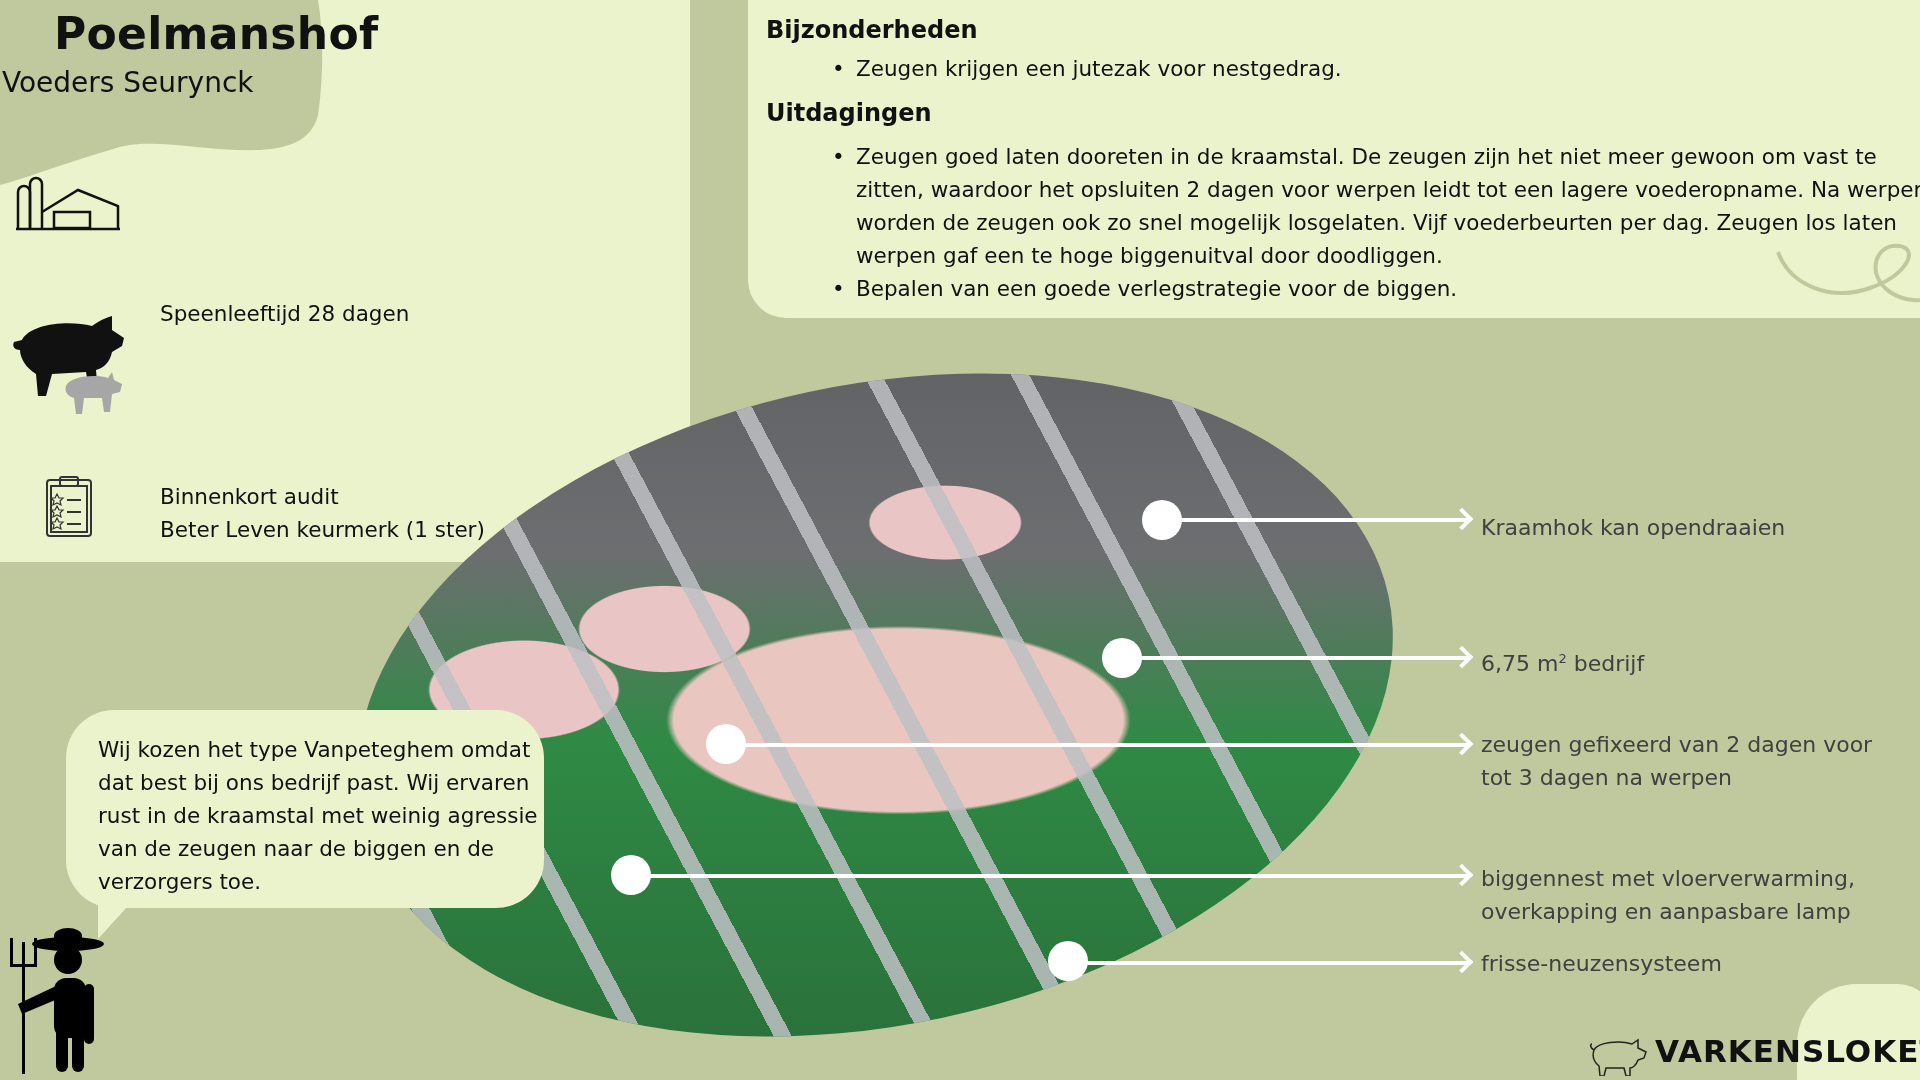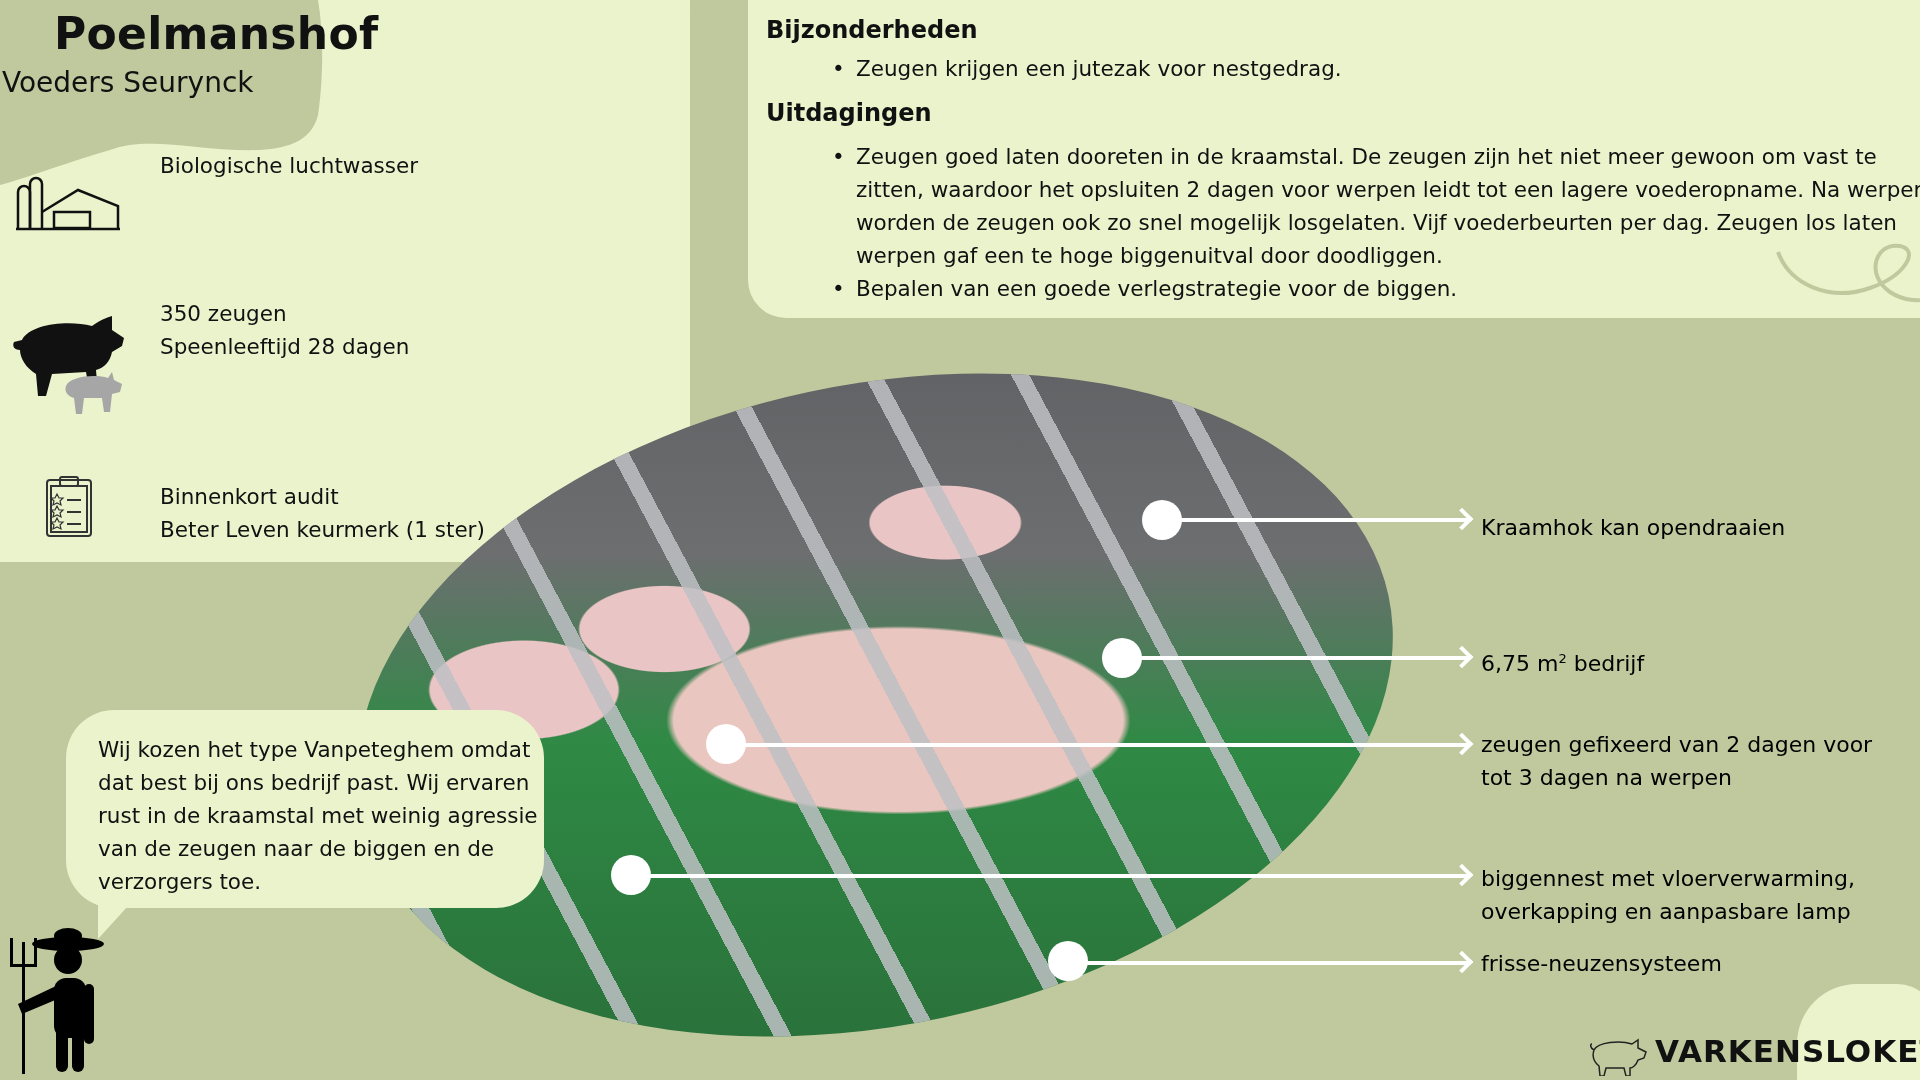--- a/index.html
+++ b/index.html
@@ -40,21 +40,21 @@
     border-radius:50%; overflow:hidden;
     transform:rotate(-12deg);
   }
   .photo-inner { position:absolute; inset:-60px; transform:rotate(12deg); }
   .callout-line { position:absolute; height:4px; background:#fff; }
   .callout-line::after {
     content:""; position:absolute; right:-2px; top:-7px; width:12px; height:12px;
     border-top:4px solid #fff; border-right:4px solid #fff; transform:rotate(45deg);
   }
   .callout-dot { position:absolute; width:40px; height:40px; border-radius:50%; background:#fff; }
-  .callout-label { position:absolute; left:1481px; font-size:22px; line-height:33px; color:#000000; }
+  .callout-label { position:absolute; left:1481px; font-size:22px; line-height:33px; color:#404040; }
   .quote-bubble {
     position:absolute; left:66px; top:710px; width:478px; height:198px;
     background:#ebf3cc; border-radius:48px;
   }
   .quote-tail {
     position:absolute; left:98px; top:895px; width:0; height:0;
     border-left:0 solid transparent; border-top:44px solid #ebf3cc; border-right:40px solid transparent;
   }
   .quote-text { position:absolute; left:98px; top:733px; width:440px; font-size:21.5px; line-height:33px; }
   .brand { position:absolute; left:1655px; top:1033px; font-size:31px; font-weight:bold; letter-spacing:1px; }
@@ -74,29 +74,27 @@
 <svg class="info-icon" style="left:14px;top:176px" width="108" height="56" viewBox="0 0 108 56">
   <g fill="none" stroke="#111" stroke-width="2.5">
     <path d="M4 52 V16 a6 6 0 0 1 12 0 V52"></path>
     <path d="M16 52 V8 a6 6 0 0 1 12 0 V52"></path>
     <path d="M28 36 L64 14 L104 30 V52"></path>
     <rect x="40" y="36" width="36" height="16"></rect>
     <line x1="2" y1="53" x2="106" y2="53"></line>
   </g>
 </svg>
 <div class="info-block" style="top:149px">
-  <div>Biologische luchtwasser</div>
 </div>
 
 <svg class="info-icon" style="left:8px;top:316px" width="124" height="100" viewBox="0 0 124 100">
   <path fill="#111" d="M14 24 C22 8 60 4 84 10 C92 4 98 2 104 0 L104 14 L116 22 L114 30 L104 36 C102 46 96 52 88 54 L90 78 L82 78 L78 56 L44 58 L38 80 L30 80 L28 58 C18 52 12 42 12 34 C6 34 4 30 6 26 Z"></path>
   <path fill="#a6a6a6" d="M58 70 C62 60 88 58 100 62 L104 56 L106 64 L114 68 L112 76 L104 78 L102 96 L96 96 L94 82 L76 82 L74 98 L68 98 L66 82 C60 80 56 76 58 70 Z"></path>
 </svg>
 <div class="info-block" style="top:297px">
-  <div>350 zeugen</div>
   <div>Speenleeftijd 28 dagen</div>
 </div>
 
 <svg class="info-icon" style="left:45px;top:476px" width="48" height="62" viewBox="0 0 48 62">
   <g fill="none" stroke="#333" stroke-width="2">
     <rect x="2" y="4" width="44" height="56" rx="3"></rect>
     <rect x="6" y="10" width="36" height="46"></rect>
     <rect x="15" y="1" width="18" height="9" rx="2"></rect>
     <path d="M10 22 l2 -4 l2 4 l4 0 l-3 3 l1 4 l-4 -2 l-4 2 l1 -4 l-3 -3 z" stroke-width="1.2"></path>
     <line x1="22" y1="24" x2="36" y2="24"></line>

